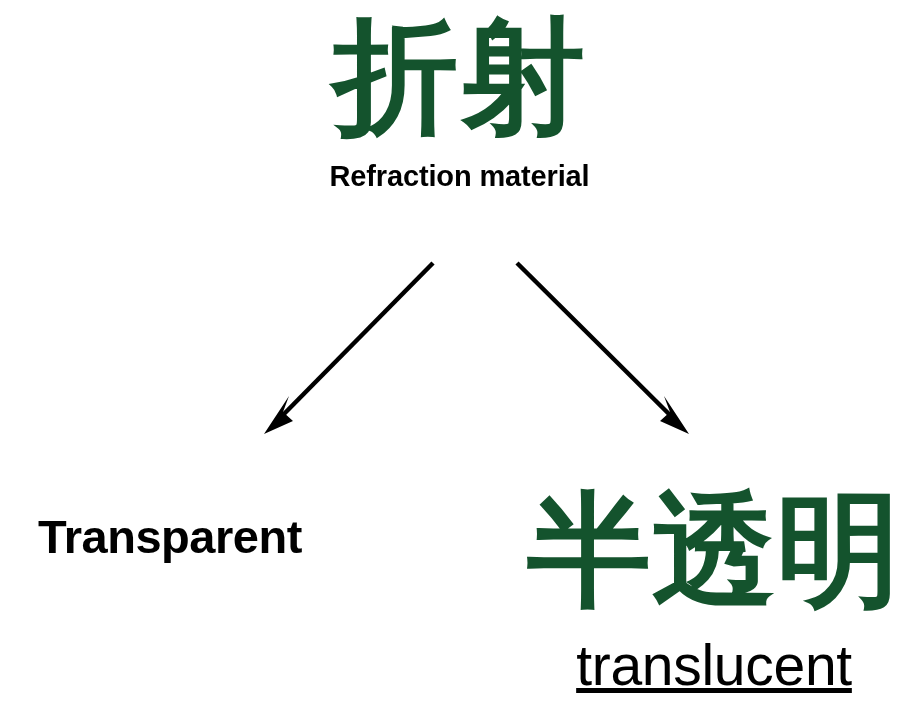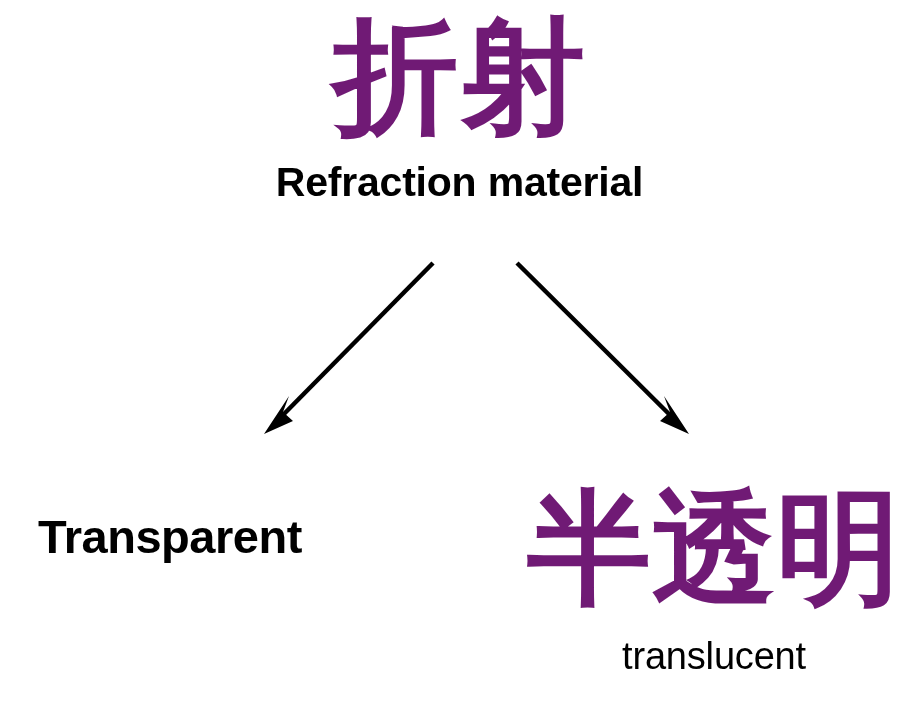--- a/index.html
+++ b/index.html
@@ -22,38 +22,38 @@
   .node-root {
     position: absolute;
     left: 0;
     top: 0;
     width: 919px;
     text-align: center;
   }
   .cjk-title {
     font-family: "DejaVu Sans", "Liberation Sans", sans-serif;
     font-weight: 700;
-    color: #701a75;
+    color: #14532d;
     line-height: 1;
     letter-spacing: 0.01em;
   }
   .latin-label {
     font-family: "Liberation Sans", sans-serif;
     color: #000000;
     line-height: 1;
   }
 
   .node-root .cjk-title {
     font-size: 126px;
     display: block;
     margin-top: 14px;
   }
   .node-root .latin-label {
     display: block;
-    font-size: 41px;
+    font-size: 29px;
     font-weight: 700;
     margin-top: 22px;
     letter-spacing: -0.005em;
   }
 
   
   #arrows {
     position: absolute;
     left: 0;
     top: 0;
@@ -91,26 +91,26 @@
   }
 
   #node-translucent {
     left: 518px;
     top: 488px;
     width: 392px;
   }
   #node-translucent .cjk-title {
     font-size: 124px;
     letter-spacing: 0.005em;
-    font-family: Liberation Serif, serif;
   }
   #node-translucent .latin-label {
-    font-size: 38px;
+    font-size: 57px;
     font-weight: 500;
     letter-spacing: -0.005em;
+    text-decoration: underline;
   }
 </style>
 </head>
 <body>
 
 <div id="canvas">
 
   <div class="node-root">
     <span class="cjk-title">折射</span>
     <span class="latin-label">Refraction material</span>

